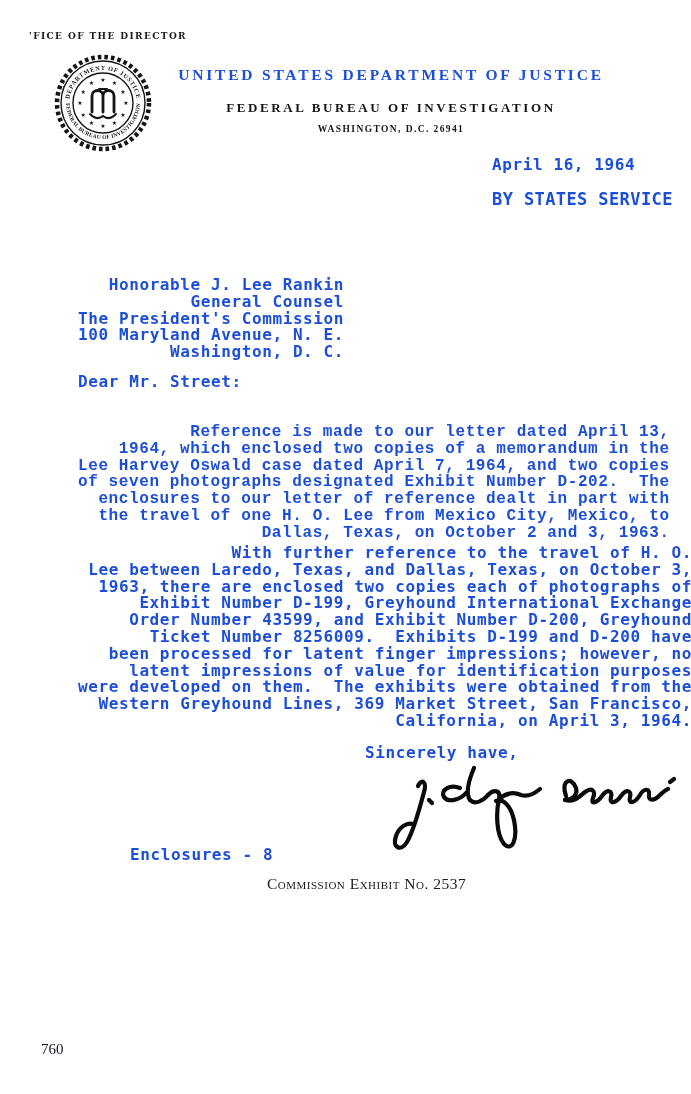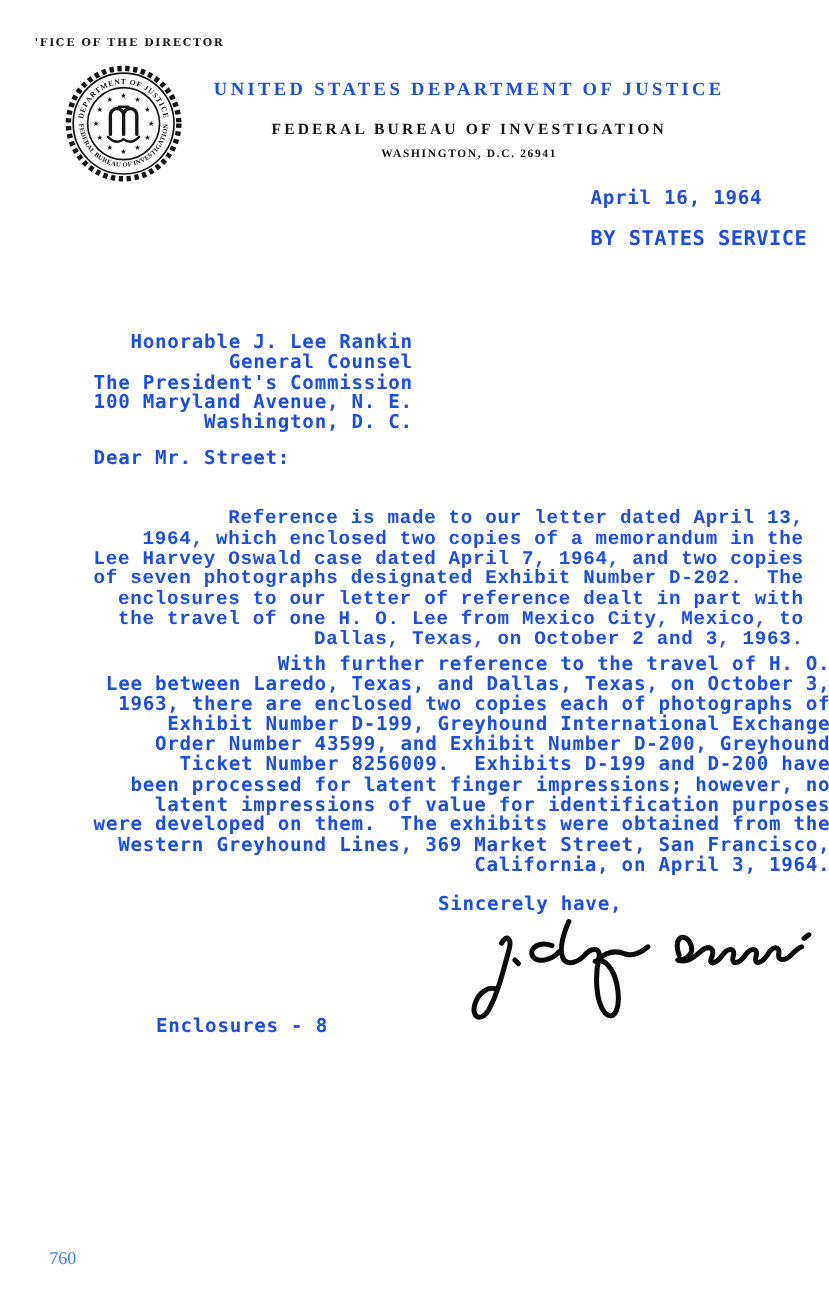--- a/index.html
+++ b/index.html
@@ -29,21 +29,21 @@
   .salutation{left:78px;top:374px;}
   .para1{left:78px;top:424px;font-family:Liberation Mono, monospace;}
   .para2{left:78px;top:545px;}
   .closing{left:365px;top:745px;}
   .signature{left:388px;top:756px;}
   .enclosures{left:84px;top:847px;margin-left:46px;}
   .exhibit{
     left:267px;top:875px;font-family:"Liberation Serif",serif;font-variant:small-caps;
     font-size:15.5px;letter-spacing:0.5px;color:#1a1a1a;
   }
-  .page-number{left:41px;top:1041px;font-family:"Liberation Serif",serif;font-size:15px;color:#3b82f6;}
+  .page-number{left:41px;top:1041px;font-family:"Liberation Serif",serif;font-size:15px;color:#0f172a;}
   .seal{left:50px;top:52px;}
   .sealtext{font-family:"Liberation Serif",serif;font-weight:700;font-size:6.3px;letter-spacing:0.7px;fill:#151515;}
   .sealtext-bot{font-family:"Liberation Serif",serif;font-weight:700;font-size:5.6px;letter-spacing:0.2px;fill:#151515;}
   .star{font-size:6px;fill:#151515;}
 </style>
 </head>
 <body>
 
 <div class="page">
 
@@ -123,15 +123,16 @@
       <path d="M 86,12 C 80,26 78,38 82,44 C 87,49 95,45 100,39"></path>
       <path d="M 100,39 C 106,33 113,34 111,43 C 108,56 108,78 116,88 C 124,96 130,84 126,64 C 123,50 115,42 108,45"></path>
       <path d="M 111,43 C 118,37 126,36 133,39 C 139,41 146,38 152,33"></path>
       <path d="M 178,40 C 172,24 184,20 188,32 C 190,39 184,44 177,44"></path>
       <path d="M 177,44 C 186,47 192,40 197,36 C 204,31 208,35 205,42 C 202,49 209,47 214,40 C 219,33 225,34 223,41 C 221,49 228,47 233,40 C 238,33 244,34 242,41 C 240,49 247,47 252,39 C 256,32 262,32 261,39 C 260,45 266,45 271,40 C 274,37 277,34 280,33"></path>
       <path d="M 282,26 l 4,-3"></path>
     </g>
   </svg>
 
   <div class="abs mono enclosures">Enclosures - 8</div>
+  <div class="abs exhibit">Commission Exhibit No. 2537</div>
   <div class="abs page-number">760</div>
 
 </div>
 
 </body></html>

